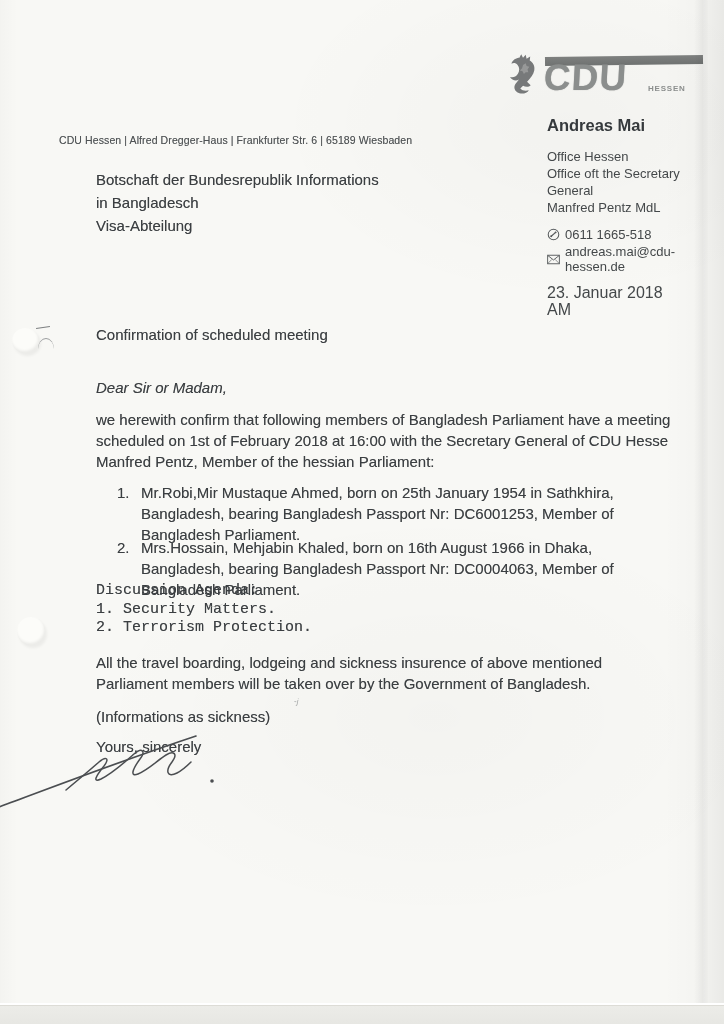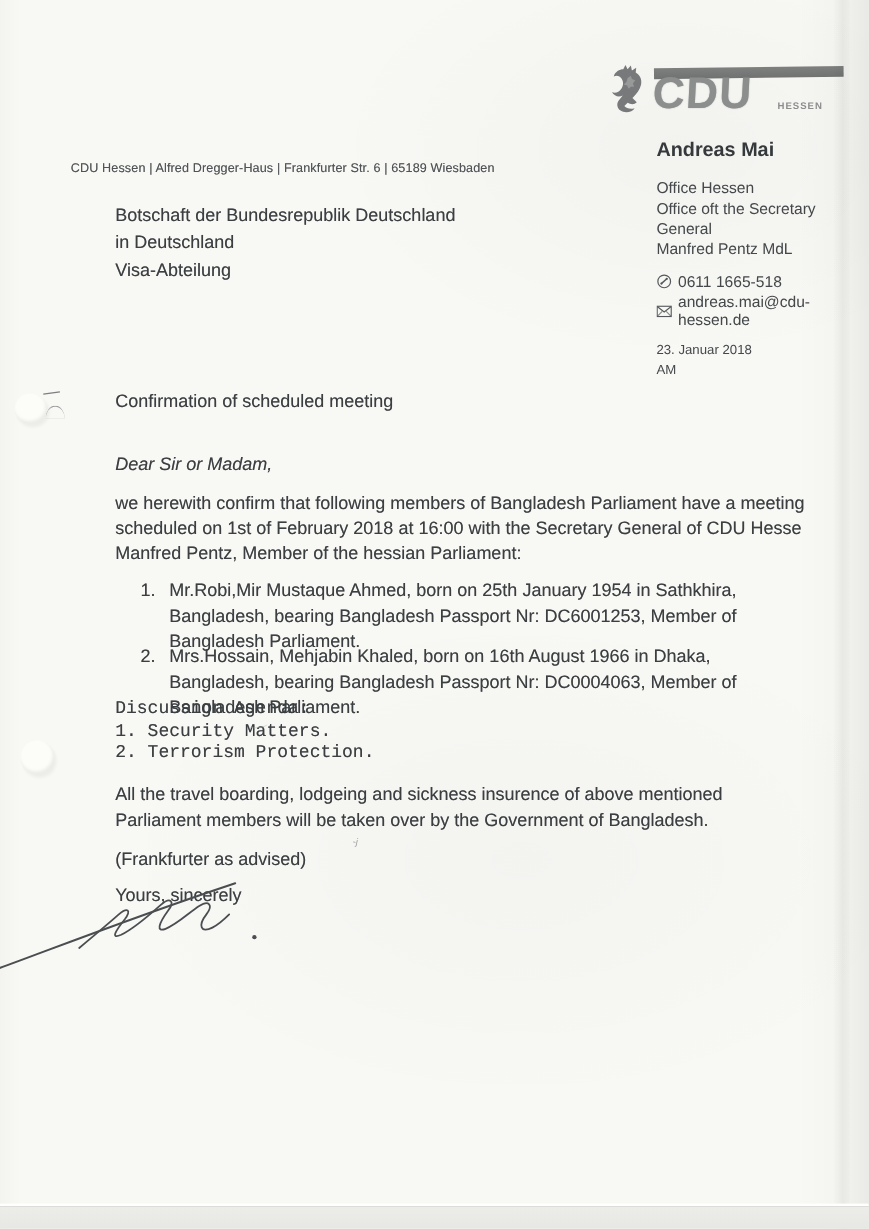--- a/index.html
+++ b/index.html
@@ -29,21 +29,21 @@
   .brand-region{left:648px;top:84px;font-size:8px;font-weight:700;letter-spacing:0.8px;color:#8b8e8d;}
   .sender{left:59px;top:134px;font-size:10.5px;color:#505456;letter-spacing:0.1px;text-shadow:0 0 0.4px rgba(70,74,76,0.5);}
   .recipient{left:96px;top:168px;font-size:15px;line-height:23px;}
   
   .contact{left:547px;top:116px;width:170px;}
   .contact .name{font-size:16.5px;font-weight:700;color:#35393c;margin:0 0 13px 0;}
   .contact .role{font-size:13px;line-height:17px;color:#44484a;}
   .contact .commrow{display:flex;align-items:center;gap:5px;font-size:13px;color:#44484a;}
   .contact .commrow.phone{margin-top:11px;}
   .contact .commrow.mail{margin-top:2px;}
-  .contact .datum{margin-top:10px;font-size:11px;line-height:17px;color:#44484a;}
+  .contact .datum{margin-top:10px;font-size:16px;line-height:17px;color:#44484a;}
   .cicon{display:inline-block;width:13px;height:13px;color:#55595b;flex:0 0 auto;}
   .cicon svg{width:13px;height:13px;display:block;}
   
   .subject{left:96px;top:324px;font-weight:400;}
   .salutation{left:96px;top:377px;font-style:italic;}
   .intro{left:96px;top:409px;width:584px;}
   .member{left:117px;width:556px;display:flex;gap:10px;}
   .member .num{flex:0 0 14px;}
   .member .mtext{width:532px;}
   .m1{top:482px;}
@@ -84,22 +84,22 @@
       <path d="M20 14 l3-2 1 3 3 1 -2 3 1 3 -3 0 -2 2 -1.5-3 -3-1 2.5-2.5 z" fill="#f8f8f5" opacity="0.25"></path>
     </svg>
   </span>
   <div class="abs brandbar"></div>
   <div class="abs brand">CDU</div>
   <div class="abs brand-region">HESSEN</div>
 
   <div class="abs sender">CDU Hessen | Alfred Dregger-Haus | Frankfurter Str. 6 | 65189 Wiesbaden</div>
 
   <div class="abs recipient txt">
-    <div>Botschaft der Bundesrepublik Deutschland</div>
-    <div>in Deutschland</div>
+    <div>Botschaft der Bundesrepublik Informations</div>
+    <div>in Bangladesch</div>
     <div>Visa-Abteilung</div>
   </div>
 
   <div class="abs contact">
     <p class="name">Andreas Mai</p>
     <div class="role">Office Hessen</div>
     <div class="role">Office oft the Secretary General</div>
     <div class="role">Manfred Pentz MdL</div>
     <div class="commrow phone">
       <span class="cicon">
@@ -141,21 +141,21 @@
     <span class="mtext">Mrs.Hossain, Mehjabin Khaled, born on 16th August 1966 in Dhaka, Bangladesh, bearing Bangladesh Passport Nr: DC0004063, Member of Bangladesh Parliament.</span>
   </div>
 
   <div class="abs agenda txt">
     <div>Discussion Agenda:</div>
     <div>1. Security Matters.</div>
     <div>2. Terrorism Protection.</div>
   </div>
 
   <div class="abs insurance txt">All the travel boarding, lodgeing and sickness insurence of above mentioned Parliament members will be taken over by the Government of Bangladesh.</div>
-  <div class="abs informations txt">(Frankfurter as advised)</div>
+  <div class="abs informations txt">(Informations as sickness)</div>
   <div class="abs closing txt">Yours, sincerely</div>
 
   <span class="abs signature">
     <svg viewBox="0 0 260 92" fill="none" stroke="currentColor" stroke-width="1.7" stroke-linecap="round">
       <path d="M-4 82 C 30 70, 100 42, 196 10"></path>
       <path d="M66 64 C 78 54 90 44 99 36 C 106 30 110 32 104 40 C 96 50 92 57 101 53
                C 113 47 125 36 134 28 C 142 21 146 25 140 33 C 132 44 130 51 138 48
                C 148 44 158 34 166 29 C 174 24 178 28 172 36 C 165 45 167 52 177 47
                C 183 44 187 40 191 36" stroke-width="1.5"></path>
       <circle cx="212" cy="55" r="1.8" fill="currentColor" stroke="none"></circle>

